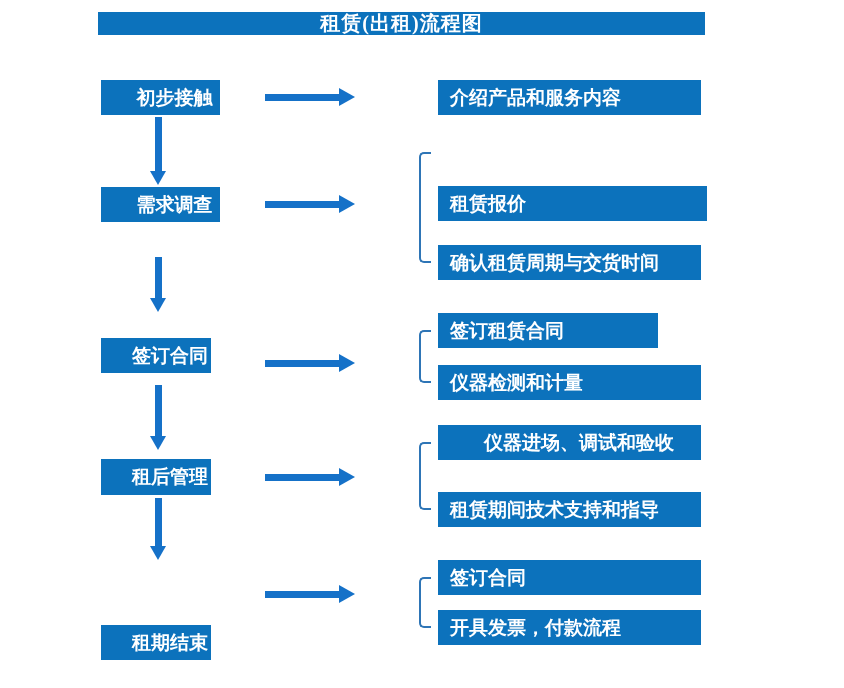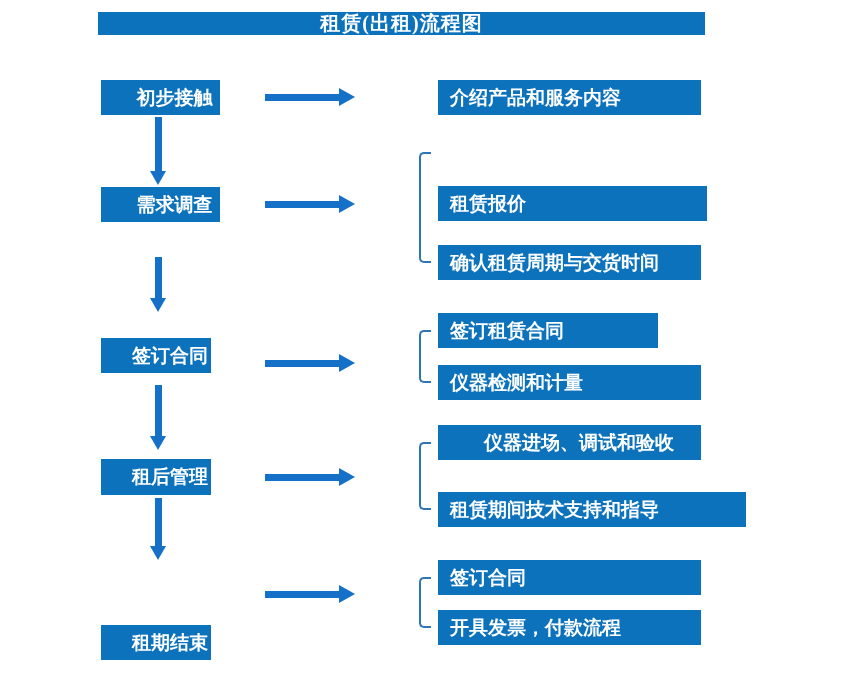--- a/index.html
+++ b/index.html
@@ -122,18 +122,18 @@
 
   <div class="box detail" style="left:438px;top:80px;width:263px;height:35px;">介绍产品和服务内容</div>
 
   <div class="box detail" style="left:438px;top:186px;width:269px;height:35px;">租赁报价</div>
   <div class="box detail" style="left:438px;top:245px;width:263px;height:35px;">确认租赁周期与交货时间</div>
 
   <div class="box detail" style="left:438px;top:313px;width:220px;height:35px;">签订租赁合同</div>
   <div class="box detail" style="left:438px;top:365px;width:263px;height:35px;">仪器检测和计量</div>
 
   <div class="box detail" style="left:438px;top:425px;width:263px;height:35px;padding-left:46px;">仪器进场、调试和验收</div>
-  <div class="box detail" style="left:438px;top:492px;width:308px;height:35px;text-align:center;">租赁期间技术支持和指导</div>
+  <div class="box detail" style="left:438px;top:492px;width:263px;height:35px;text-align:center;">租赁期间技术支持和指导</div>
 
   <div class="box detail" style="left:438px;top:560px;width:263px;height:35px;">签订合同</div>
   <div class="box detail" style="left:438px;top:610px;width:263px;height:35px;">开具发票，付款流程</div>
 
 </div>
 
 </body></html>

